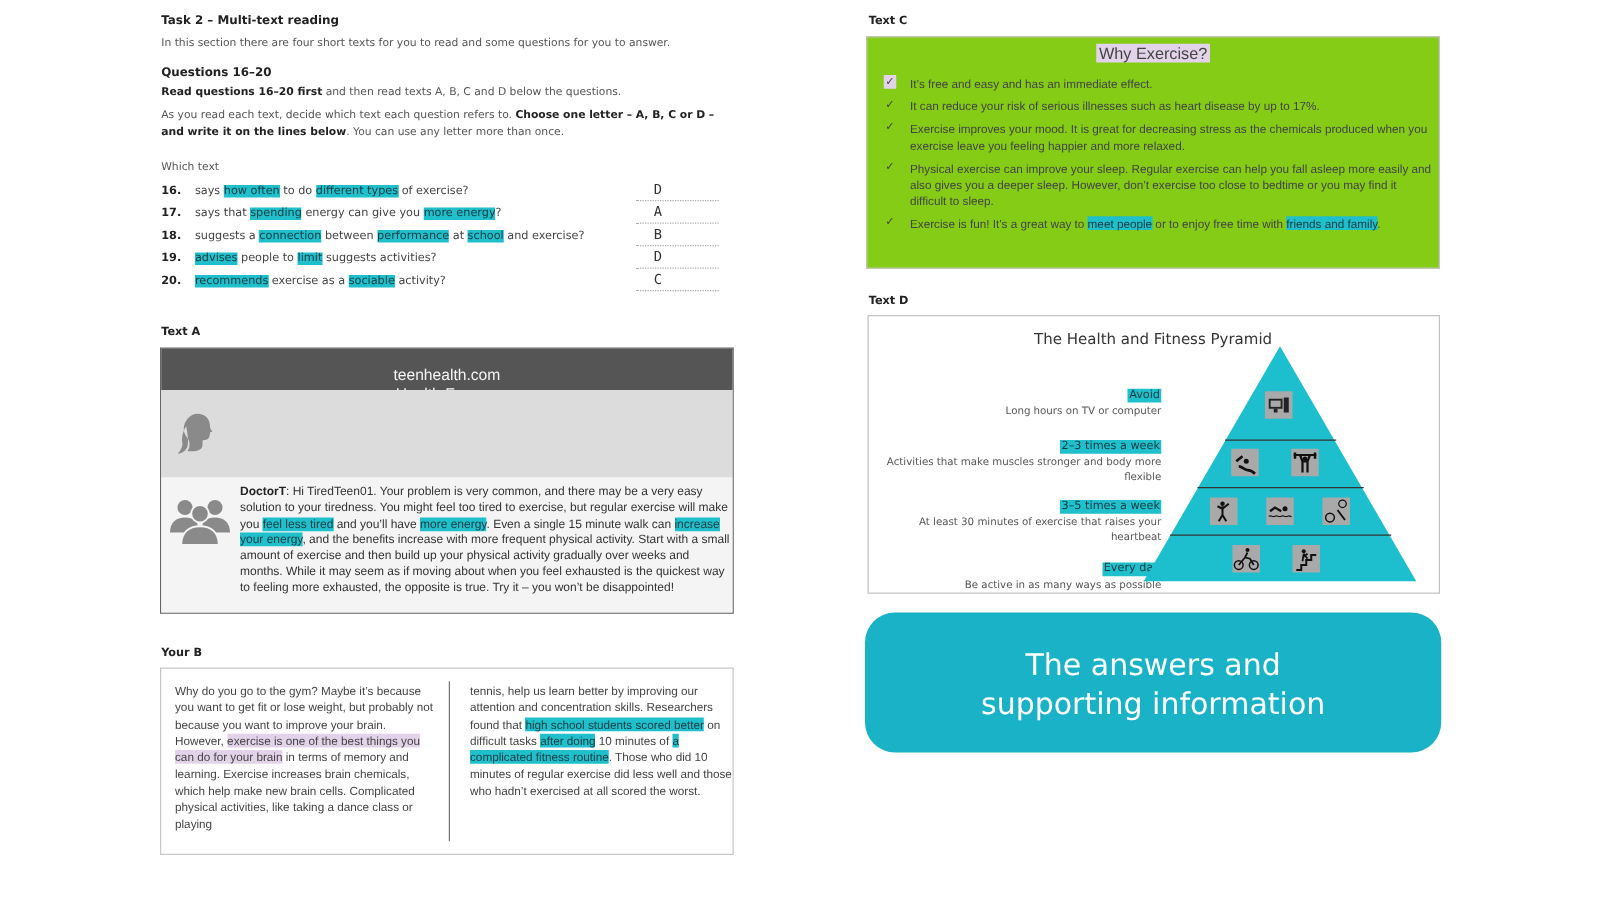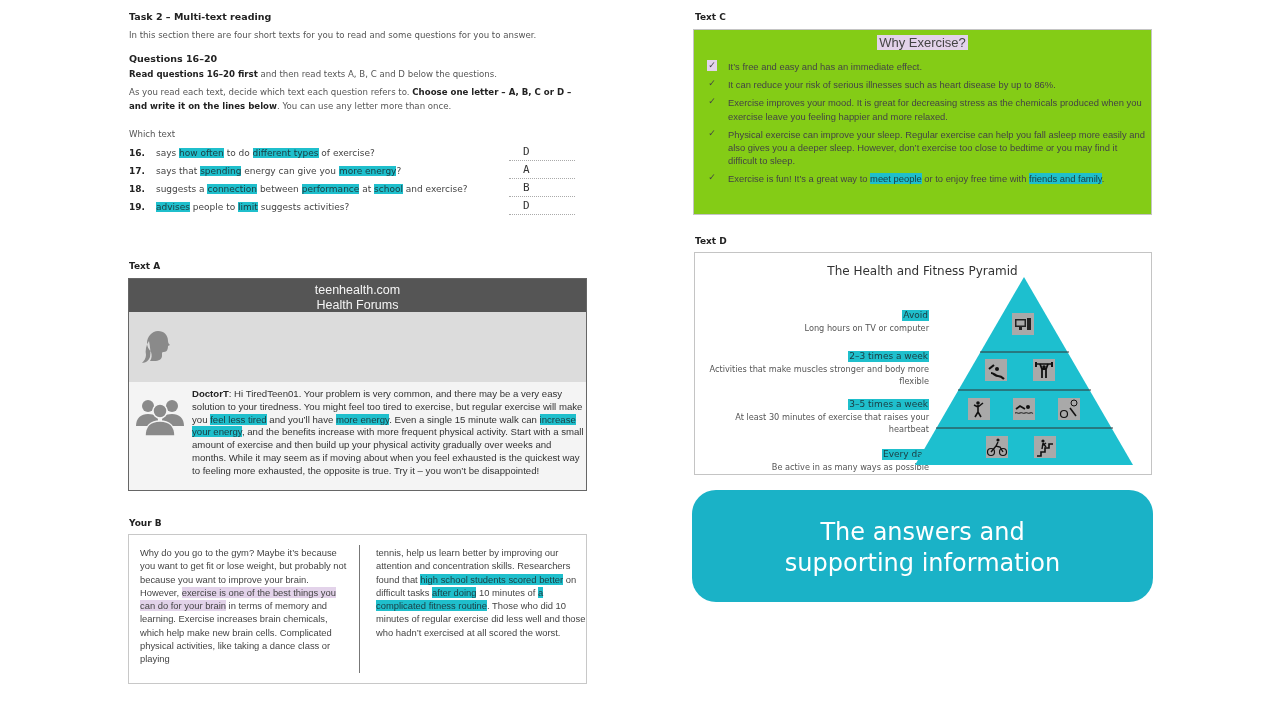--- a/index.html
+++ b/index.html
@@ -18,21 +18,21 @@
     .instructions { position: absolute; left: 129px; top: 86px; width: 450px; font-size: 8.6px; color: #555; line-height: 13.5px; }
     .instructions b { color: #222; }
     .which-text { position: absolute; left: 129px; top: 129px; font-size: 8.6px; color: #555; }
     .questions { position: absolute; left: 129px; top: 145px; width: 450px; }
     .q-row { position: relative; height: 18px; font-size: 9px; color: #444; line-height: 16px; }
     .q-num { font-weight: bold; color: #222; margin-right: 11px; }
     .q-answer { position: absolute; left: 380px; width: 66px; top: 0; height: 16px; border-bottom: 1px dotted #aaa; text-align: center; font-family: "DejaVu Sans Mono", monospace; font-size: 11px; color: #333; line-height: 14px; padding-left: 14px; text-align: left; }
 
     .label-a { position: absolute; left: 129px; top: 261px; font-size: 9px; font-weight: bold; color: #222; }
     .forum { position: absolute; left: 128px; top: 278px; width: 459px; height: 213px; border: 1px solid #666; background: #f4f4f4; }
-    .forum-head { height: 33px; background: #555555; color: #f5f5f5; text-align: center; font-family: "Liberation Sans", sans-serif; font-size: 12.5px; line-height: 15px; padding-top: 4px; }
+    .forum-head { height: 33px; background: #555555; color: #f5f5f5; text-align: center; font-family: "Liberation Sans", sans-serif; font-size: 12.5px; line-height: 15px; padding-top: 14px; }
     .post1 { height: 70px; background: #dcdcdc; position: relative; }
     .post2 { position: relative; height: 108px; background: #f4f4f4; }
     .avatar { position: absolute; }
     .post-text { position: absolute; left: 63px; font-family: "Liberation Sans", sans-serif; font-size: 9.6px; color: #333; line-height: 12.8px; }
     .post1 .post-text { top: 27px; width: 390px; }
     .post2 .post-text { top: 6px; width: 392px; }
     .post-text b { color: #222; }
 
     .label-b { position: absolute; left: 129px; top: 518px; font-size: 9px; font-weight: bold; color: #222; }
     .text-b { position: absolute; left: 128px; top: 534px; width: 459px; height: 150px; border: 1px solid #c8c8c8; background: #fff; }
@@ -80,20 +80,24 @@
     <span class="q-num">17.</span><span>says that </span><span class="hl">spending</span><span> energy can give you </span><span class="hl">more energy</span><span>?</span>
     <span class="q-answer">A</span>
   </div>
   <div class="q-row">
     <span class="q-num">18.</span><span>suggests a </span><span class="hl">connection</span><span> between </span><span class="hl">performance</span><span> at </span><span class="hl">school</span><span> and exercise?</span>
     <span class="q-answer">B</span>
   </div>
   <div class="q-row">
     <span class="q-num">19.</span><span class="hl">advises</span><span> people to </span><span class="hl">limit</span><span> suggests activities?</span>
     <span class="q-answer">D</span>
+  </div>
+  <div class="q-row">
+    <span class="q-num">20.</span><span class="hl">recommends</span><span> exercise as a </span><span class="hl">sociable</span><span> activity?</span>
+    <span class="q-answer">C</span>
   </div>
 </div>
 
 <div class="label-a">Text A</div>
 <div class="forum">
   <div class="forum-head">
     <div>teenhealth.com</div>
     <div>Health Forums</div>
   </div>
   <div class="post1">
@@ -119,21 +123,21 @@
   <div class="col col1"><span>Why do you go to the gym? Maybe it’s because you want to get fit or lose weight, but probably not because you want to improve your brain. However, </span><span class="hl-p">exercise is one of the best things you can do for your brain</span><span> in terms of memory and learning. Exercise increases brain chemicals, which help make new brain cells. Complicated physical activities, like taking a dance class or playing</span></div>
   <div class="divider"></div>
   <div class="col col2"><span>tennis, help us learn better by improving our attention and concentration skills. Researchers found that </span><span class="hl">high school students scored better</span><span> on difficult tasks </span><span class="hl">after doing</span><span> 10 minutes of </span><span class="hl">a complicated fitness routine</span><span>. Those who did 10 minutes of regular exercise did less well and those who hadn’t exercised at all scored the worst.</span></div>
 </div>
 
 <div class="label-c">Text C</div>
 <div class="text-c">
   <div class="why-title"><span>Why Exercise?</span></div>
   <ul class="checklist">
     <li><span class="check boxed">✓</span><span>It’s free and easy and has an immediate effect.</span></li>
-    <li><span class="check">✓</span><span>It can reduce your risk of serious illnesses such as heart disease by up to 86%.</span></li>
+    <li><span class="check">✓</span><span>It can reduce your risk of serious illnesses such as heart disease by up to 17%.</span></li>
     <li><span class="check">✓</span><span>Exercise improves your mood. It is great for decreasing stress as the chemicals produced when you exercise leave you feeling happier and more relaxed.</span></li>
     <li><span class="check">✓</span><span>Physical exercise can improve your sleep. Regular exercise can help you fall asleep more easily and also gives you a deeper sleep. However, don’t exercise too close to bedtime or you may find it difficult to sleep.</span></li>
     <li><span class="check">✓</span><span>Exercise is fun! It’s a great way to </span><span class="hl">meet people</span><span> or to enjoy free time with </span><span class="hl">friends and family</span><span>.</span></li>
   </ul>
 </div>
 
 <div class="label-d">Text D</div>
 <div class="text-d">
   <div class="pyr-title">The Health and Fitness Pyramid</div>
 

